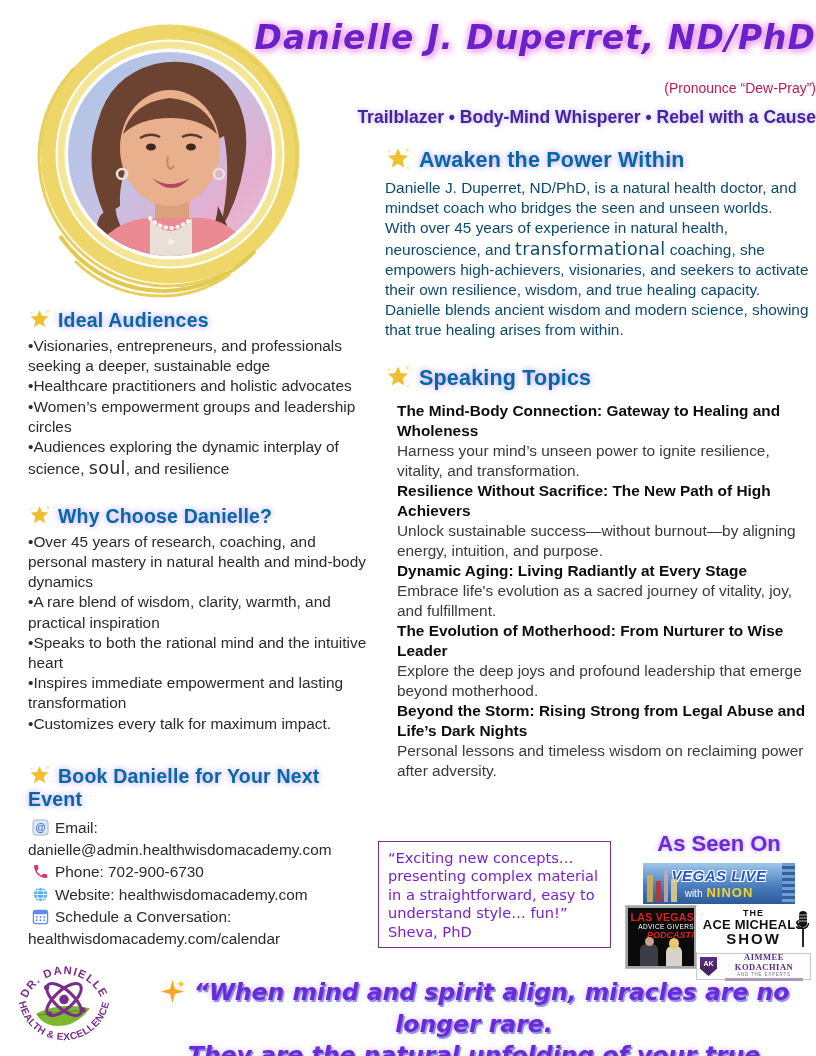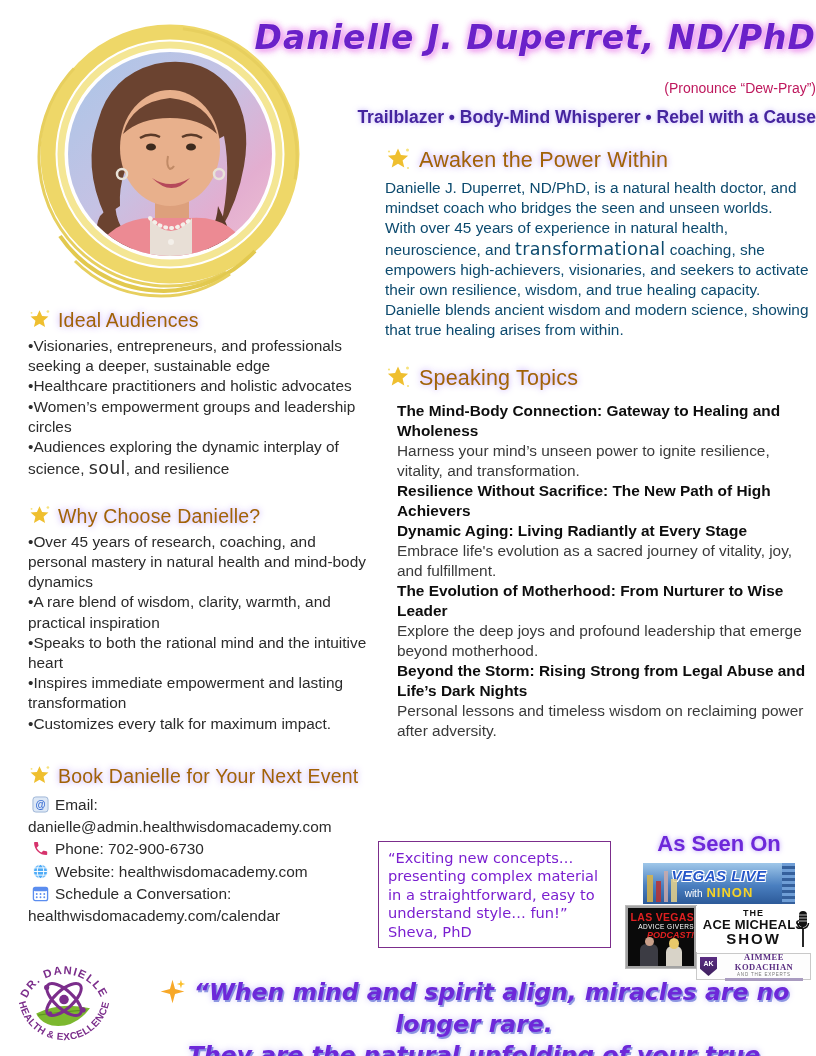--- a/index.html
+++ b/index.html
@@ -29,21 +29,21 @@
   
   .star { width:23px; height:23px; vertical-align:-4px; margin-right:7px; }
   .star-lg { width:26px; height:26px; vertical-align:-5px; margin-right:8px; }
   .sparkle { width:27px; height:27px; vertical-align:-5px; }
 
   
   .right-col { position:absolute; left:385px; top:146px; width:430px; }
   .left-col  { position:absolute; left:28px;  top:308px; width:350px; }
 
   h2.sec-h {
-    font-size:21.5px; font-weight:400; color:#a16207;
+    font-size:21.5px; font-weight:700; color:#0369a1;
     text-shadow:0 0 6px rgba(170,130,250,.85); letter-spacing:.2px;
   }
   h2.sec-h-sm { font-size:19.5px; }
 
   .body-txt { font-size:15.4px; line-height:1.29; color:#0c4a6e; margin-top:5px; }
   .alt-font { font-family:"DejaVu Sans", sans-serif; font-size:17.5px; letter-spacing:.3px; }
 
   .bullets { margin-top:4px; }
   .bullets div { font-size:15.4px; line-height:1.31; }
 
@@ -221,20 +221,21 @@
           <circle cx="4" cy="5.5" r="1.1" fill="#f7e27b"></circle>
           <circle cx="23" cy="22" r="1.1" fill="#f7e27b"></circle>
         </svg><span>Speaking Topics</span></h2>
     <div class="topics">
       <div>
         <div class="t-title">The Mind-Body Connection: Gateway to Healing and Wholeness</div>
         <div class="t-desc">Harness your mind’s unseen power to ignite resilience, vitality, and transformation.</div>
       </div>
       <div>
         <div class="t-title">Resilience Without Sacrifice: The New Path of High Achievers</div>
+        <div class="t-desc">Unlock sustainable success—without burnout—by aligning energy, intuition, and purpose.</div>
       </div>
       <div>
         <div class="t-title">Dynamic Aging: Living Radiantly at Every Stage</div>
         <div class="t-desc">Embrace life's evolution as a sacred journey of vitality, joy, and fulfillment.</div>
       </div>
       <div>
         <div class="t-title">The Evolution of Motherhood: From Nurturer to Wise Leader</div>
         <div class="t-desc">Explore the deep joys and profound leadership that emerge beyond motherhood.</div>
       </div>
       <div>

